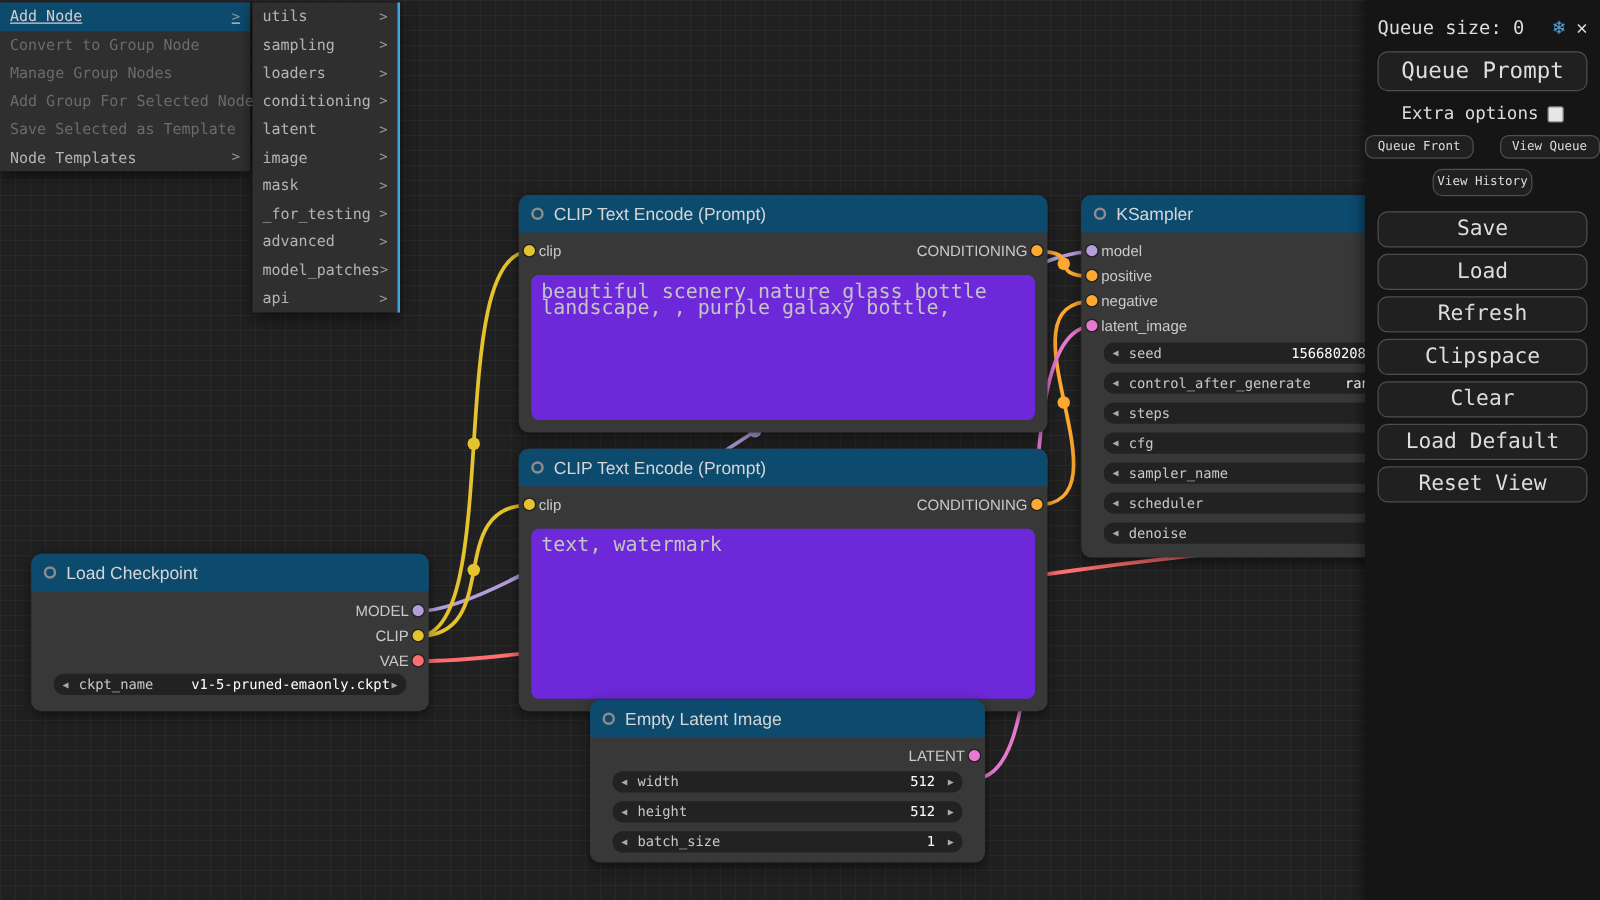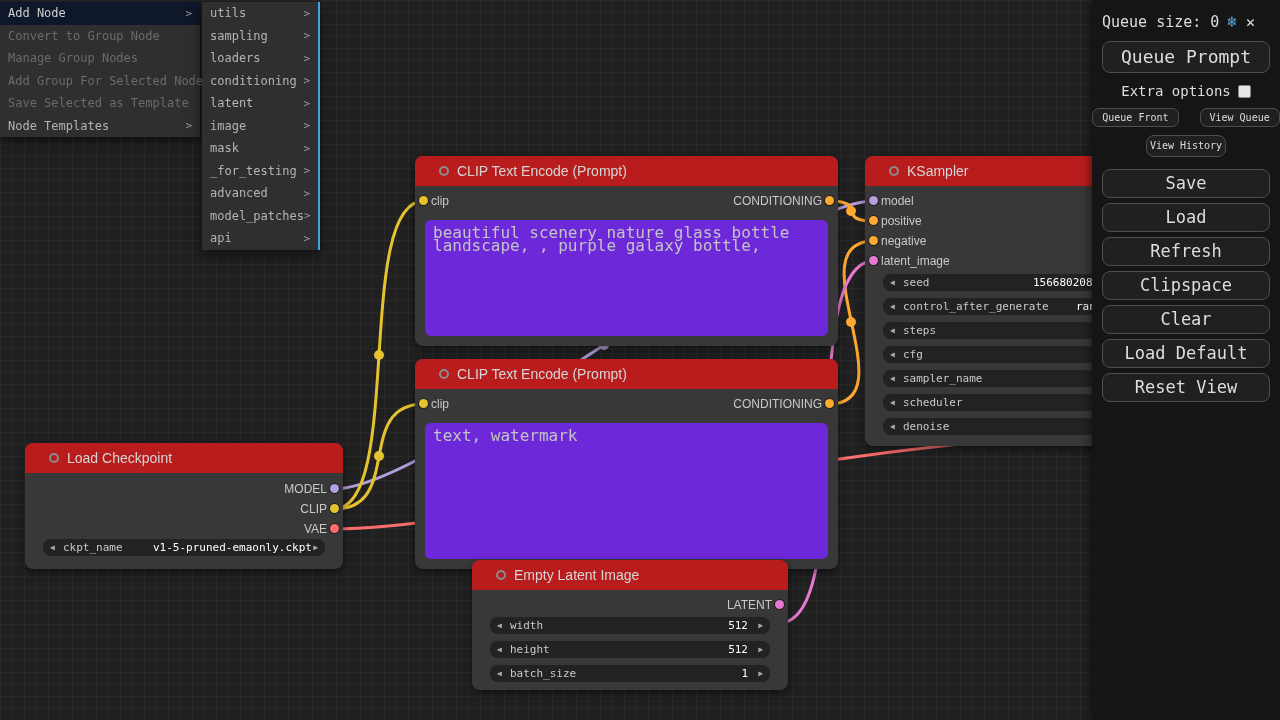--- a/index.html
+++ b/index.html
@@ -13,22 +13,22 @@
       linear-gradient(rgba(255,255,255,0.035) 1px, transparent 1px),
       linear-gradient(90deg, rgba(255,255,255,0.035) 1px, transparent 1px);
     background-size:12px 12px;
   }
 
   .wires { position:absolute; inset:0; z-index:1; }
 
   
   .node { position:absolute; background:#383838; border-radius:8px;
           box-shadow:0 3px 10px rgba(0,0,0,.5); z-index:2; }
-  .node-header { height:30px; background:#b91c1c; border-radius:8px 8px 0 0;
-                 display:flex; align-items:center; gap:8px; padding:0 24px;text-align:right; }
+  .node-header { height:30px; background:#0c4a6e; border-radius:8px 8px 0 0;
+                 display:flex; align-items:center; gap:8px; padding:0 10px;text-align:right; }
   .collapse-dot { width:10px; height:10px; border-radius:50%; border:2px solid #8c8c8c; flex:0 0 auto; }
   .node-title { color:#d6d6d6; font-size:14px; white-space:nowrap; }
 
   .row { position:absolute; height:20px; display:flex; align-items:center;
          color:#c9c9c9; font-size:12px; }
   .in-row  { left:0; padding-left:16px; }
   .out-row { right:0; padding-right:16px; justify-content:flex-end; }
   .port { position:absolute; width:9px; height:9px; border-radius:50%; top:5px;
           box-shadow:0 0 0 1px rgba(0,0,0,.45); }
   .port.in  { left:4px; }
@@ -52,28 +52,28 @@
   
   .ctx-menu { position:absolute; z-index:30; background:#2f2f2f;
               box-shadow:0 4px 12px rgba(0,0,0,.6);
               font-family:"DejaVu Sans Mono", monospace; font-size:12px; }
   .ctx-main { left:0; top:2px; width:200px; }
   .ctx-sub  { left:202px; top:2px; width:118px; border-right:2px solid #3da8e0; }
   .ctx-item { height:22.5px; display:flex; align-items:center; padding:0 8px;
               color:#b4b4b4; white-space:nowrap; }
   .ctx-item .arrow { margin-left:auto; color:#9a9a9a; font-size:11px; }
   .ctx-item.disabled { color:#6b6b6b; }
-  .ctx-item.highlight { background:#0f172a; color:#cfcfcf; }
+  .ctx-item.highlight { background:#0c4a6e; color:#cfcfcf;text-decoration:underline; }
 
   
   .side-panel { position:absolute; right:0; top:0; width:188px; height:720px;
                 background:#151515; z-index:20; color:#ddd;
                 font-family:"DejaVu Sans Mono", monospace;
                 box-shadow:-3px 0 8px rgba(0,0,0,.4); }
-  .queue-row { display:flex; align-items:center; padding:12px 25px 0 10px; font-size:15px; }
+  .queue-row { display:flex; align-items:center; padding:12px 10px 0 10px; font-size:15px; }
   .settings-glyph { margin-left:auto; color:#5aa7e0; font-size:16px; cursor:pointer; }
   .close-glyph { margin-left:9px; color:#ddd; font-size:15px; cursor:pointer; }
 
   .btn { display:block; background:#202020; border:1px solid #4e4e4e; border-radius:8px;
          color:#ddd; font-family:inherit; text-align:center; cursor:pointer; }
   .btn-queue { width:168px; height:32px; margin:10px auto 0; font-size:18px; line-height:30px; }
   .btn-big   { width:168px; height:29px; margin:5px auto 0; font-size:17px; line-height:27px; }
   .extra-row { display:flex; justify-content:center; align-items:center; gap:7px;
                margin-top:10px; font-size:14px; }
   .checkbox { width:13px; height:13px; background:#e6e6e6; border-radius:2px;

